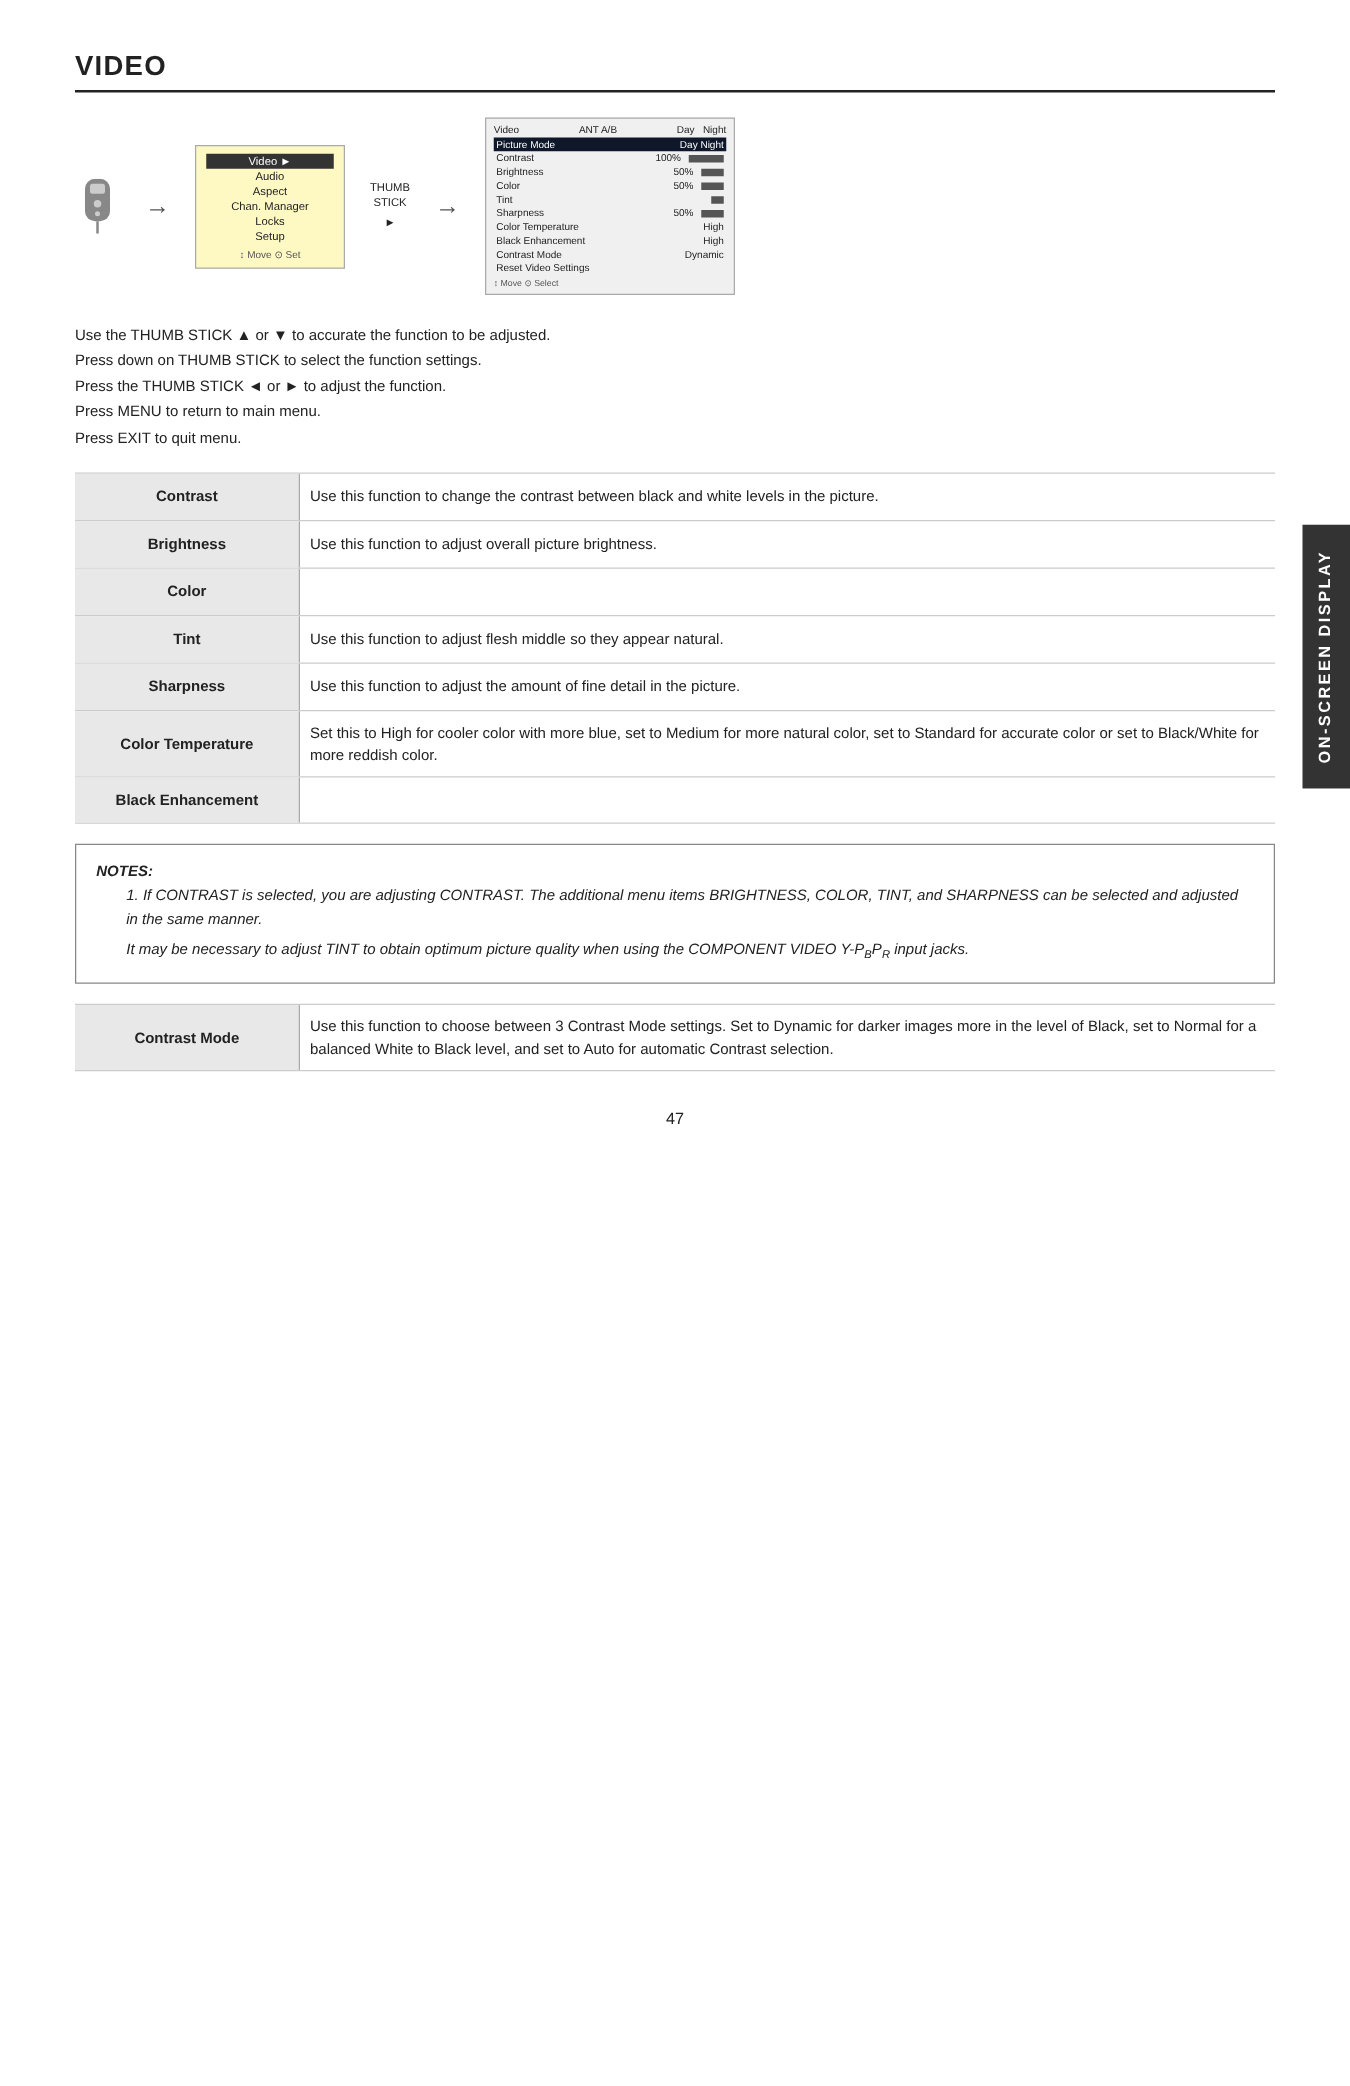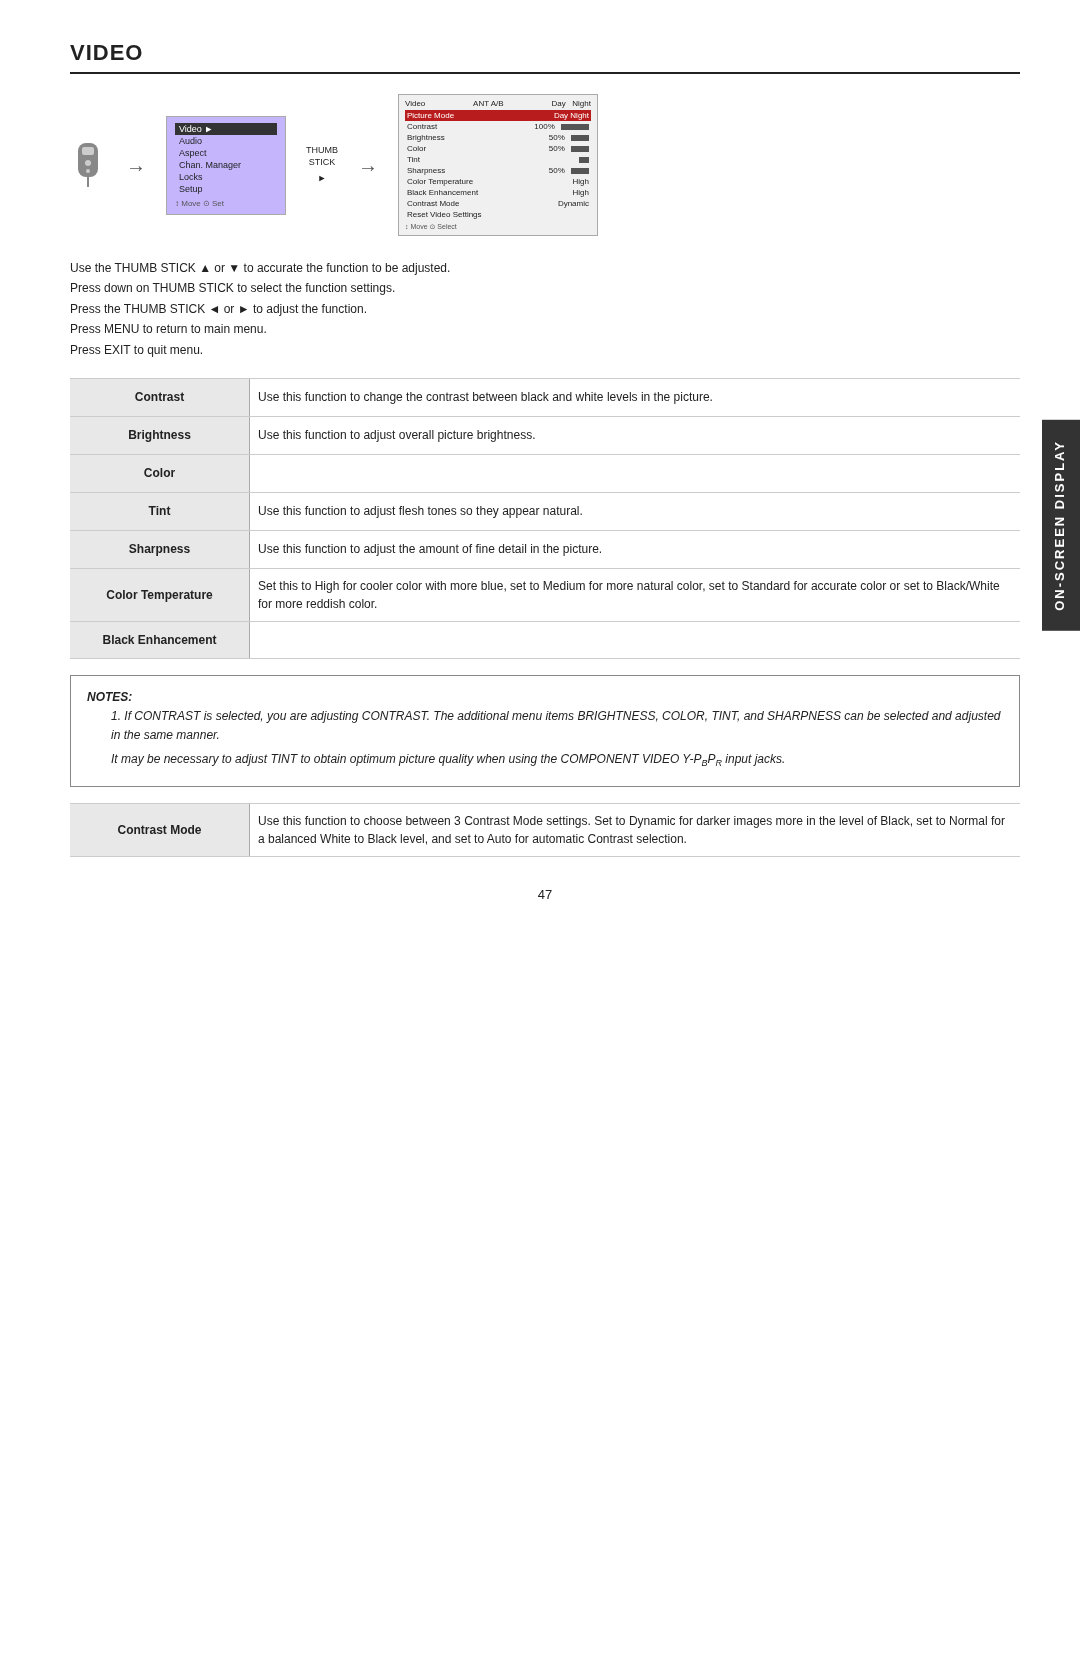--- a/index.html
+++ b/index.html
@@ -9,21 +9,20 @@
       background: #fff;
       font-family: Arial, Helvetica, sans-serif;
       font-size: 13px;
       color: #222;
       position: relative;
     }
 
     .page-container {
       padding: 40px 60px 60px 60px;
       position: relative;
-      margin-left: 10px;
     }
 
     
     .side-tab {
       position: absolute;
       right: 0;
       top: 420px;
       width: 38px;
       background: #333;
       color: #fff;
@@ -50,25 +49,26 @@
     
     .diagram-area {
       display: flex;
       align-items: center;
       gap: 20px;
       margin-bottom: 22px;
     }
 
     .menu-screenshot {
       border: 1px solid #aaa;
-      background: #c4b5fd;
+      background: #fef9c3;
       padding: 6px 8px;
       font-size: 9px;
       color: #222;
       min-width: 120px;
+      text-align: center;
     }
 
     .menu-screenshot .menu-item {
       padding: 1px 4px;
       font-size: 9px;
     }
 
     .menu-screenshot .menu-item.highlighted {
       background: #333;
       color: #fff;
@@ -110,21 +110,21 @@
     }
 
     .detail-screenshot .ds-row {
       display: flex;
       justify-content: space-between;
       padding: 1px 2px;
       font-size: 8px;
     }
 
     .detail-screenshot .ds-row.highlighted {
-      background: #b91c1c;
+      background: #0f172a;
       color: #fff;
     }
 
     .detail-screenshot .ds-bar {
       display: inline-block;
       height: 6px;
       background: #555;
       margin-left: 4px;
       vertical-align: middle;
     }
@@ -327,21 +327,21 @@
       <div class="feature-label">Brightness</div>
       <div class="feature-desc">Use this function to adjust overall picture brightness.</div>
     </div>
 
     <div class="feature-row">
       <div class="feature-label">Color</div>
     </div>
 
     <div class="feature-row">
       <div class="feature-label">Tint</div>
-      <div class="feature-desc">Use this function to adjust flesh tones so they appear natural.</div>
+      <div class="feature-desc">Use this function to adjust flesh middle so they appear natural.</div>
     </div>
 
     <div class="feature-row">
       <div class="feature-label">Sharpness</div>
       <div class="feature-desc">Use this function to adjust the amount of fine detail in the picture.</div>
     </div>
 
     <div class="feature-row">
       <div class="feature-label">Color Temperature</div>
       <div class="feature-desc">Set this to High for cooler color with more blue, set to Medium for more natural color, set to Standard for accurate color or set to Black/White for more reddish color.</div>

